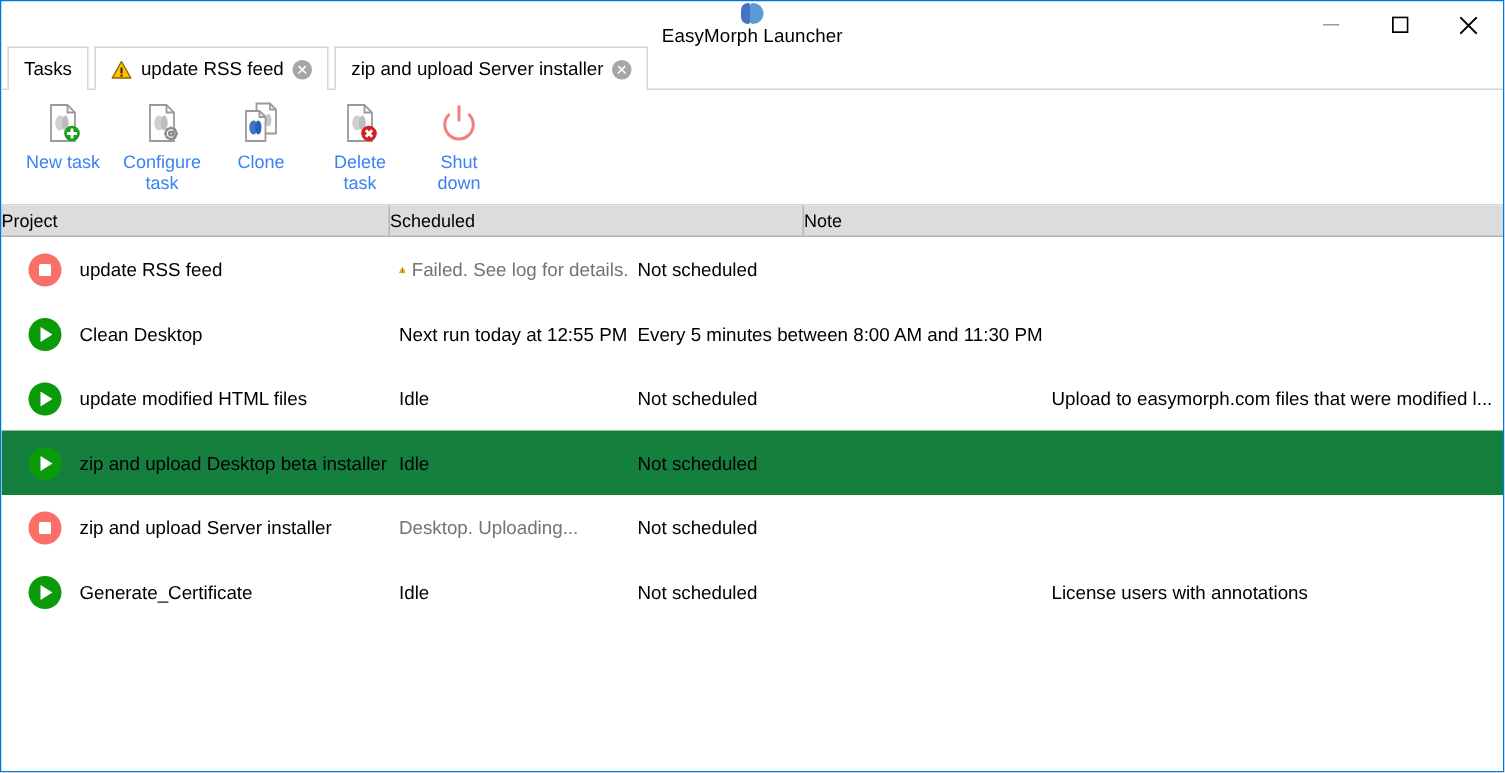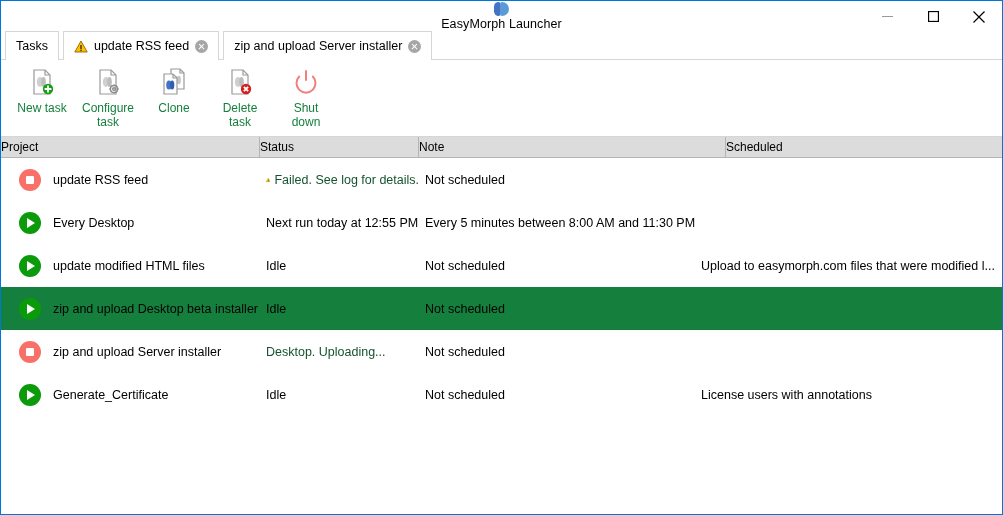--- a/index.html
+++ b/index.html
@@ -155,21 +155,21 @@
     cursor: default;
   }
   .tool-icon {
     width: 32px; height: 32px;
     display: flex; align-items: center; justify-content: center;
   }
   .tool-label {
     margin-top: 3px;
     font-size: 12px;
     line-height: 14px;
-    color: #15803d;
+    color: #3b82f6;
     text-align: center;
     white-space: pre-line;
   }
 
   
   .grid-header {
     height: 21px;
     min-height: 21px;
     background: #dcdcdc;
     border-bottom: 1px solid #b4b4b4;
@@ -231,21 +231,21 @@
     border-radius: 1px;
   }
   .state-icon.idle::after {
     content: "";
     width: 0; height: 0;
     margin-left: 2px;
     border-left: 8px solid #ffffff;
     border-top: 5px solid transparent;
     border-bottom: 5px solid transparent;
   }
-  .link-text { color: #14532d; }
+  .link-text { color: #737373; }
   .status-warn { display: inline-block; vertical-align: -2px; margin-right: 4px; }
 
   
   .statusbar {
     height: 25px;
     min-height: 25px;
     background: #f0f0f0;
     border-top: 1px solid #d6d6d6;
     display: flex;
     align-items: center;
@@ -380,23 +380,22 @@
           <path d="M15 4 v9" stroke="#f08080" stroke-width="2" stroke-linecap="round"></path>
         </svg>
       </div>
       <div class="tool-label">Shut
 down</div>
     </div>
   </div>
 
   <div class="grid-header">
     <div class="gh-cell" style="width:259px">Project</div>
-    <div class="gh-cell" style="width:159px">Status</div>
+    <div class="gh-cell" style="width:276px">Scheduled</div>
     <div class="gh-cell" style="flex:1">Note</div>
-    <div class="gh-cell" style="width:276px">Scheduled</div>
   </div>
 
   <div class="grid-body">
 
     <div class="grid-row">
       <div class="gr-cell c-project" style="width:259px">
         <span class="state-icon running"></span>
         <span>update RSS feed</span>
       </div>
       <div class="gr-cell c-status" style="width:159px">
@@ -407,21 +406,21 @@
         </svg>
         <span class="link-text">Failed. See log for details.</span>
       </div>
       <div class="gr-cell c-sched" style="width:276px">Not scheduled</div>
       <div class="gr-cell c-note" style="flex:1"></div>
     </div>
 
     <div class="grid-row">
       <div class="gr-cell c-project" style="width:259px">
         <span class="state-icon idle"></span>
-        <span>Every Desktop</span>
+        <span>Clean Desktop</span>
       </div>
       <div class="gr-cell c-status" style="width:159px">Next run today at 12:55 PM</div>
       <div class="gr-cell c-sched" style="width:276px">Every 5 minutes between 8:00 AM and 11:30 PM</div>
       <div class="gr-cell c-note" style="flex:1"></div>
     </div>
 
     <div class="grid-row">
       <div class="gr-cell c-project" style="width:259px">
         <span class="state-icon idle"></span>
         <span>update modified HTML files</span>

